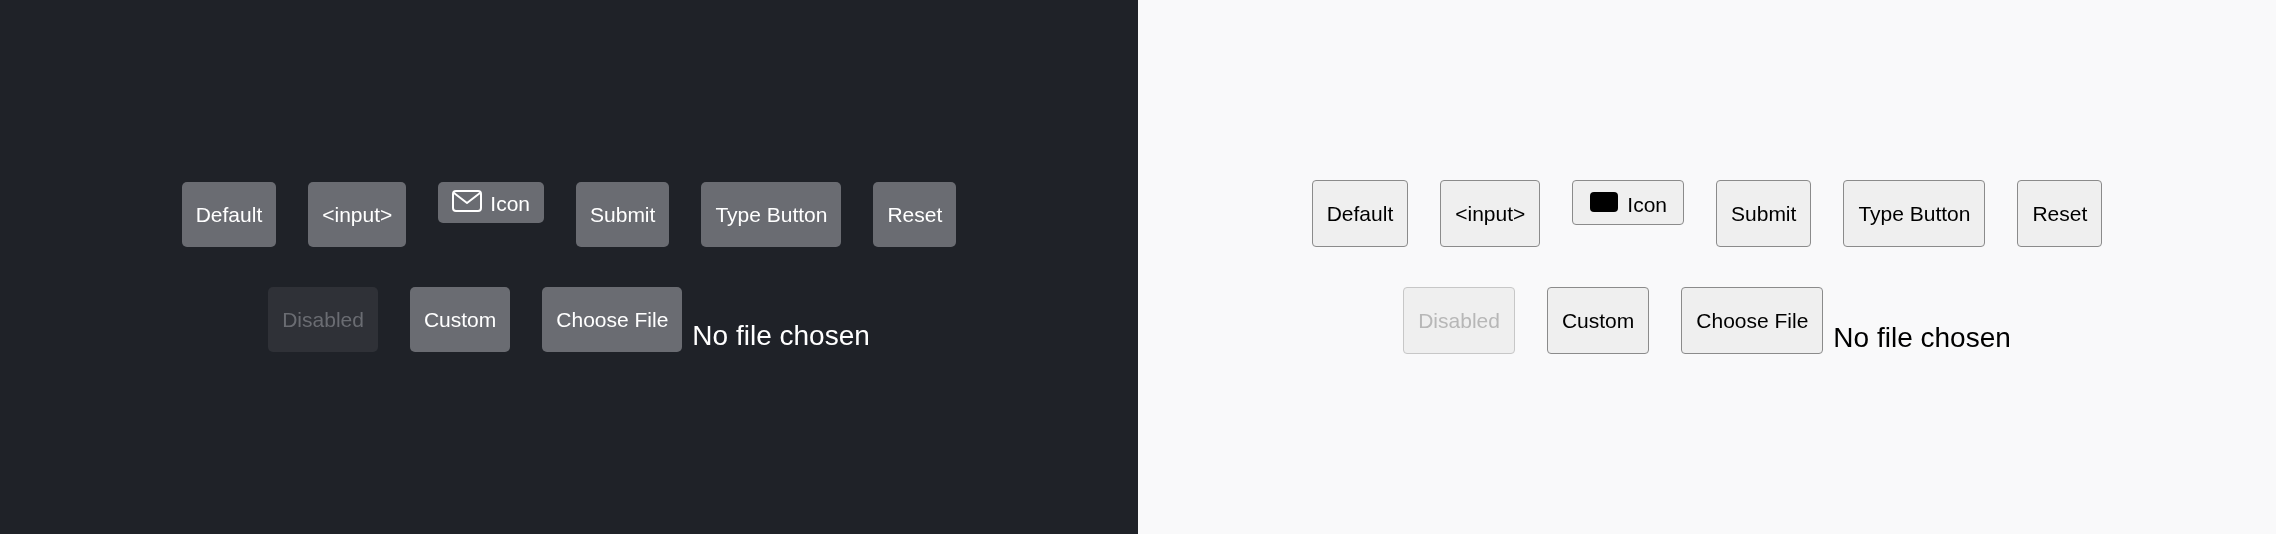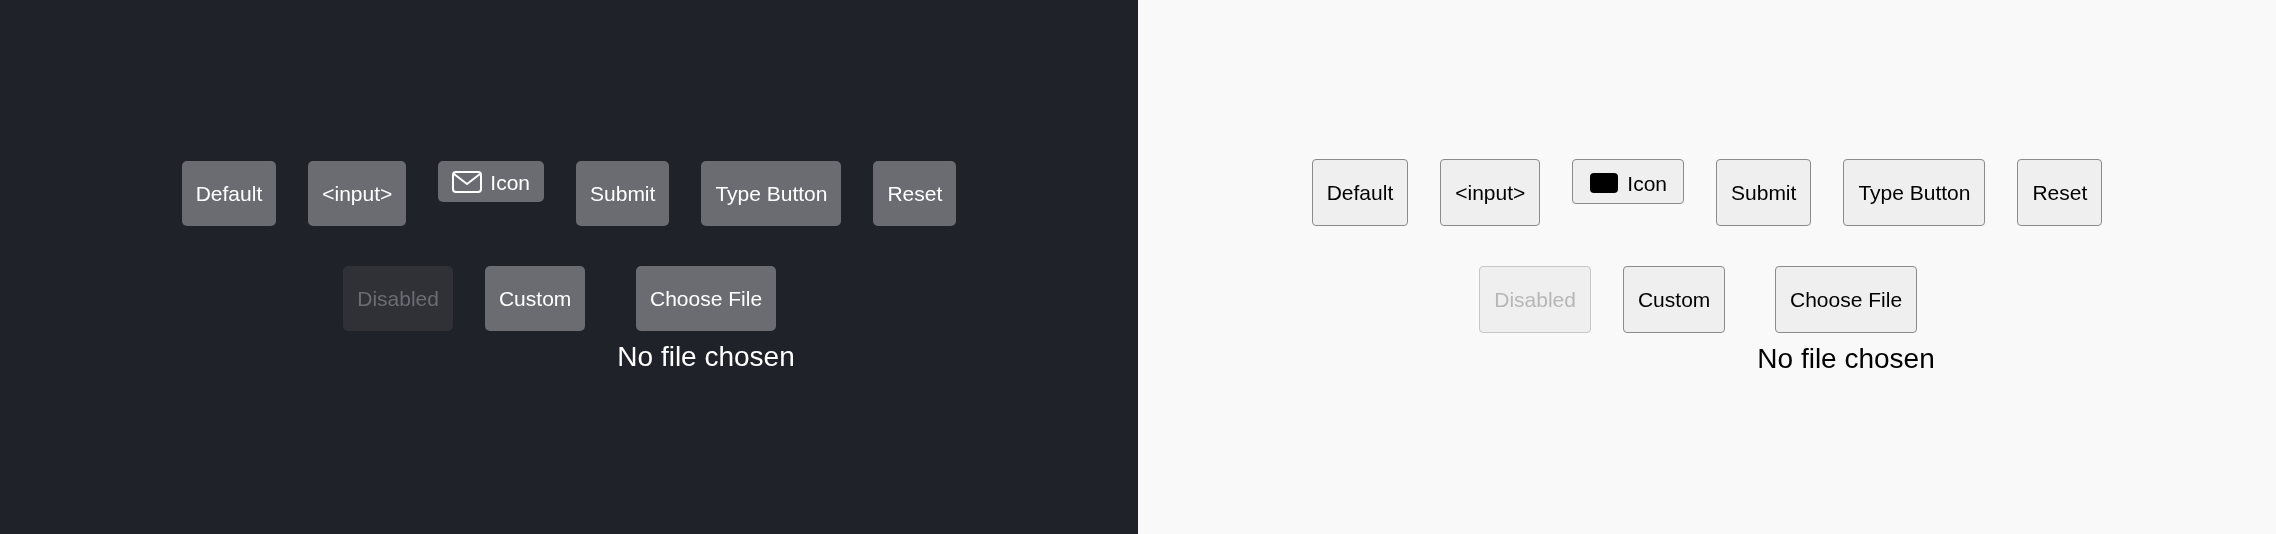--- a/index.html
+++ b/index.html
@@ -68,37 +68,35 @@
     background: #efefef;
     color: #b7b7b7;
     border: 1px solid #c7c7c7;
     cursor: default;
   }
   .light .file-label {
     color: #000;
   }
   .icon-btn {
     display: flex;
-    align-items: center;
     gap: 8px;
     padding: 8px 14px 6px 14px;
   }
   .light .icon-btn { padding: 10px 16px 6px 16px; }
   .icon-box {
     display: inline-flex;
     align-items: center;
     justify-content: center;
     width: 30px;
     height: 22px;
   }
   .file-wrap {
     display: flex;
-    align-items: center;
+    align-items: flex-end;
     gap: 10px;
-    flex-direction: column;
   }
   .file-label { font-size: 28px; }
 </style>
 </head>
 <body>
 
 <div class="panel dark">
   <div class="row">
     <button class="btn">Default</button>
     <button class="btn">&lt;input&gt;</button>

